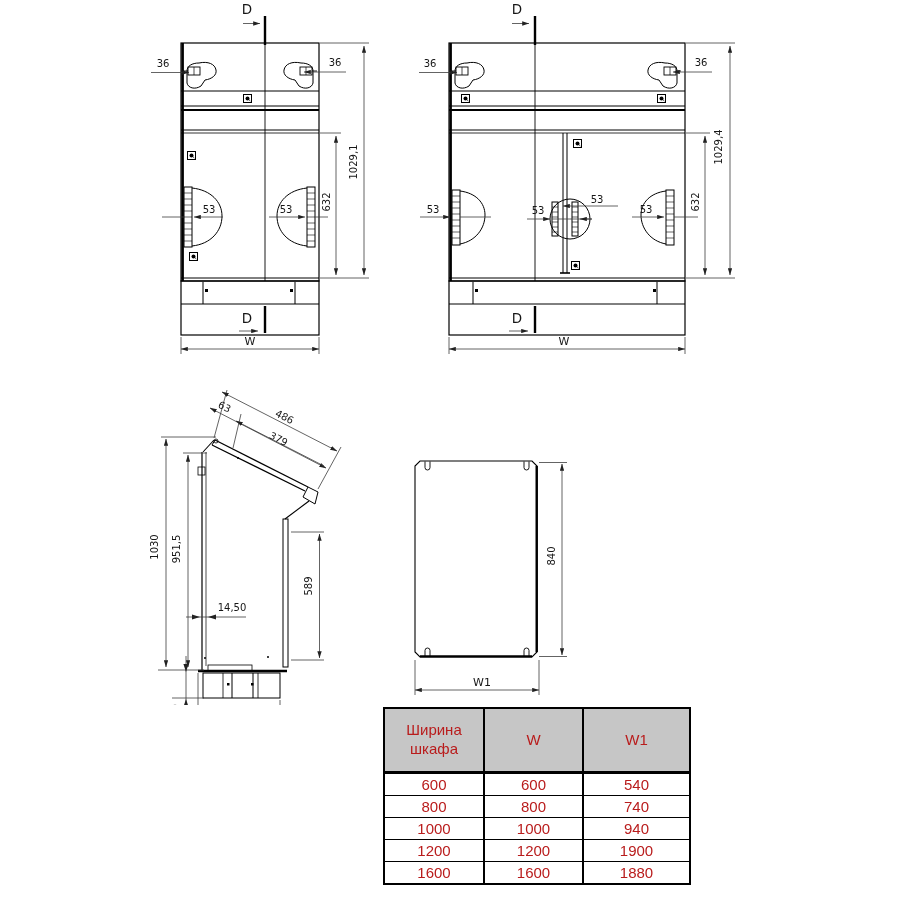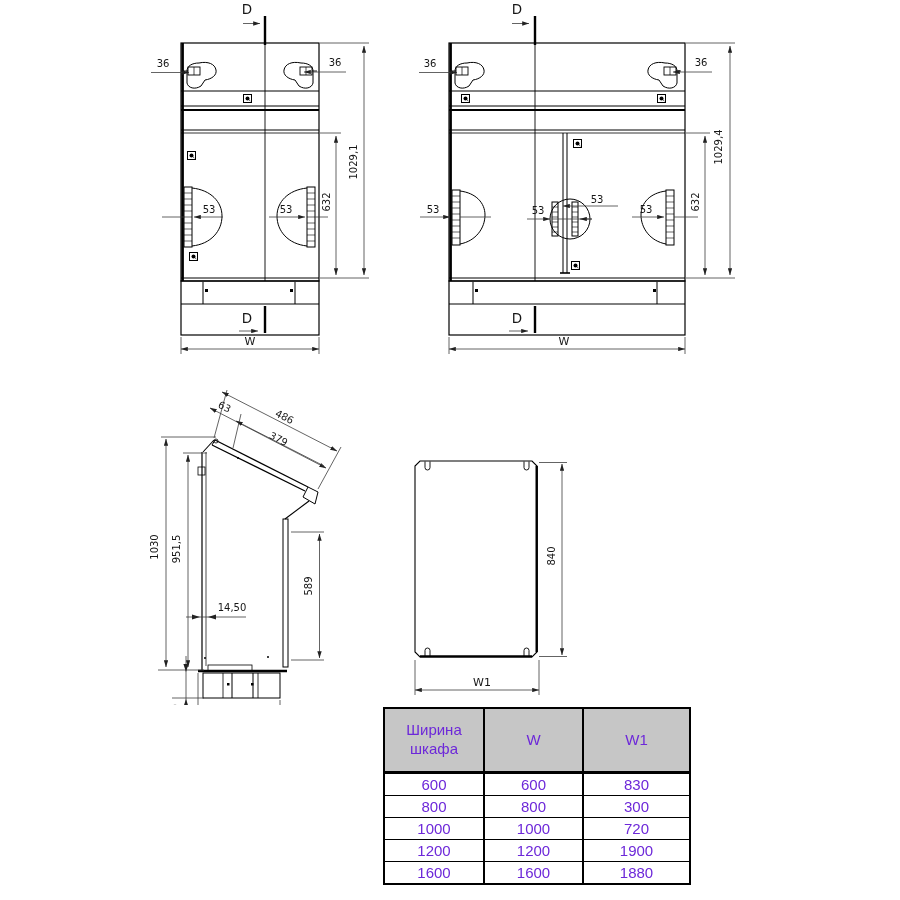--- a/index.html
+++ b/index.html
@@ -6,21 +6,21 @@
   #page{position:relative;width:900px;height:900px;background:#fff;overflow:hidden;
         font-family:"Liberation Sans",sans-serif;}
   svg{position:absolute;left:0;top:0;}
   .obj{stroke:#000;fill:none;}
   .dim{stroke:#3c3c3c;stroke-width:.8;fill:none;}
   .t{font-family:"DejaVu Sans",sans-serif;fill:#161616;}
   .s10{font-size:10px;}
   .s11{font-size:11px;}
   .s13{font-size:13.5px;}
   .dim-table{position:absolute;left:383px;top:707px;border-collapse:collapse;table-layout:fixed;
-             background:#fff;border:2px solid #000;font-size:15px;color:#6d28d9;}
+             background:#fff;border:2px solid #000;font-size:15px;color:#b91c1c;}
   .dim-table th{background:#c6c6c6;border:2px solid #000;border-bottom:3px solid #000;
                 font-weight:normal;height:62px;padding:0;text-align:center;line-height:1.25;}
   .dim-table td{border:2px solid #000;border-top:1.5px solid #000;border-bottom:1.5px solid #000;
                 height:21px;padding:0;text-align:center;}
 </style>
 </head>
 <body>
 
 <div id="page">
 
@@ -299,31 +299,31 @@
     <tr>
       <th>Ширина шкафа</th>
       <th>W</th>
       <th>W1</th>
     </tr>
   </thead>
   <tbody>
     <tr>
       <td>600</td>
       <td>600</td>
-      <td>830</td>
+      <td>540</td>
     </tr>
     <tr>
       <td>800</td>
       <td>800</td>
-      <td>300</td>
+      <td>740</td>
     </tr>
     <tr>
       <td>1000</td>
       <td>1000</td>
-      <td>720</td>
+      <td>940</td>
     </tr>
     <tr>
       <td>1200</td>
       <td>1200</td>
       <td>1900</td>
     </tr>
     <tr>
       <td>1600</td>
       <td>1600</td>
       <td>1880</td>

